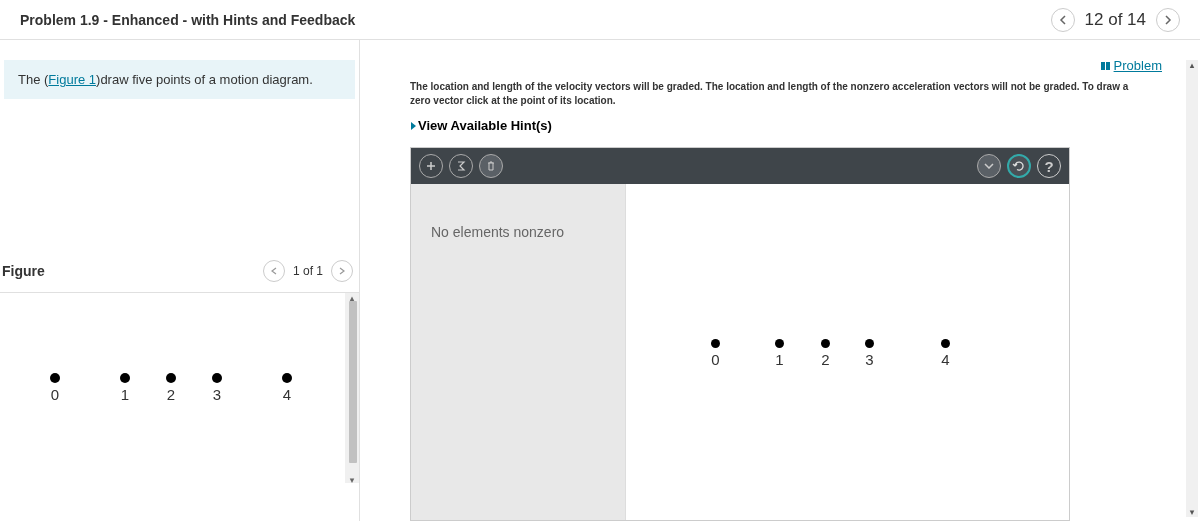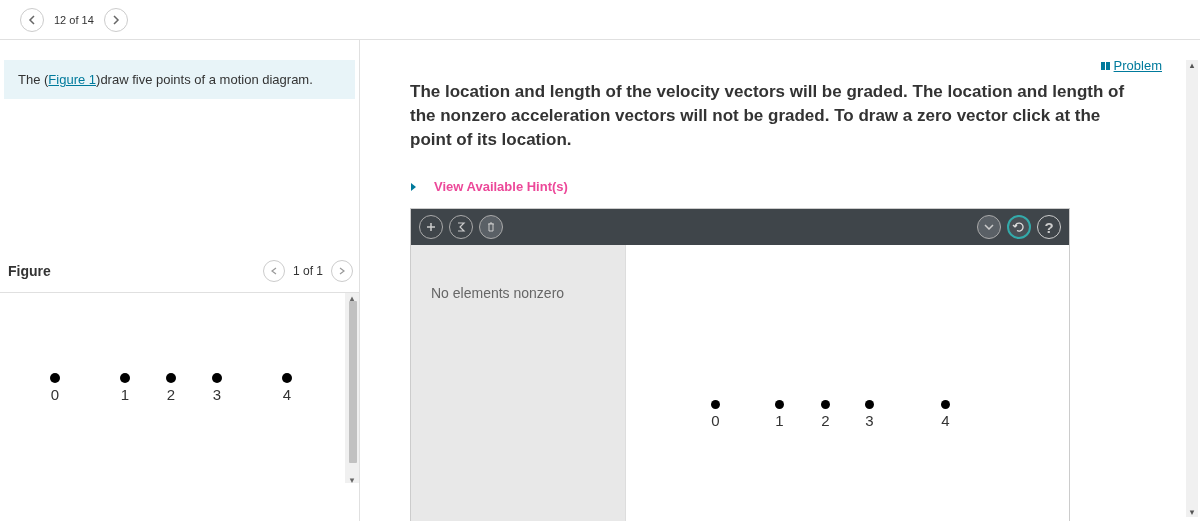--- a/index.html
+++ b/index.html
@@ -2,50 +2,50 @@
 <html><head>
   <meta charset="utf-8">
   <style>
     * { box-sizing: border-box; margin: 0; padding: 0; }
     body { font-family: Arial, Helvetica, sans-serif; font-size: 13px; color: #333; background: #fff; width: 1200px; height: 521px; overflow: hidden; position: relative; }
     
     .header { display: flex; align-items: center; justify-content: space-between; padding: 10px 20px; border-bottom: 1px solid #e0e0e0; height: 40px; }
     .header-title { font-weight: bold; font-size: 14px; color: #333; }
     .header-nav { display: flex; align-items: center; gap: 10px; }
     .nav-btn { width: 24px; height: 24px; border: 1px solid #ccc; border-radius: 50%; background: #fff; display: flex; align-items: center; justify-content: center; cursor: pointer; color: #666; }
-    .nav-text { font-size: 11px; color: #333; }
+    .nav-text { font-size: 17px; color: #333; }
     
     .main { display: flex; height: calc(521px - 40px); }
     
     .left-panel { width: 360px; border-right: 1px solid #e0e0e0; display: flex; flex-direction: column; position: relative; }
     .prompt-box { background: #e8f4f8; padding: 12px 14px; margin: 20px 4px 0 4px; font-size: 13px; }
     .prompt-box a { color: #007a9c; text-decoration: underline; }
     
     .figure-section { margin-top: 155px; }
-    .figure-header { display: flex; align-items: center; justify-content: space-between; padding: 6px 6px 10px 8px; border-bottom: 1px solid #e0e0e0; }
+    .figure-header { display: flex; align-items: center; justify-content: space-between; padding: 6px 6px 10px 2px; border-bottom: 1px solid #e0e0e0; }
     .figure-title { font-weight: bold; font-size: 14px; }
     .figure-nav { display: flex; align-items: center; gap: 8px; }
     .small-btn { width: 22px; height: 22px; border: 1px solid #ccc; border-radius: 50%; background: #fff; display: flex; align-items: center; justify-content: center; cursor: pointer; font-size: 11px; color: #999; }
     .figure-body { position: relative; height: 190px; }
     .figure-scroll { position: absolute; right: 0; top: 0; bottom: 0; width: 14px; background: #f0f0f0; }
     .figure-scroll-thumb { position: absolute; right: 2px; top: 8px; width: 8px; height: 162px; background: #c1c1c1; border-radius: 1px; }
     .scroll-arrow { position: absolute; right: 3px; width: 8px; height: 8px; font-size: 9px; color: #666; text-align: center; }
     
     .diagram { position: absolute; top: 80px; left: 30px; width: 290px; height: 60px; }
     .point { position: absolute; text-align: center; }
     .dot { width: 10px; height: 10px; background: #000; border-radius: 50%; margin: 0 auto; }
     .point-label { font-size: 15px; margin-top: 3px; }
     
     .right-panel { flex: 1; padding: 18px 16px 0 50px; position: relative; }
     .review-link { position: absolute; top: 18px; right: 38px; display: flex; align-items: center; gap: 4px; color: #007a9c; font-size: 13px; cursor: pointer; text-decoration: underline; }
     .review-icon { display: flex; gap: 1px; }
     .review-icon span { width: 4px; height: 8px; background: #007a9c; display: inline-block; }
     
-    .instructions { margin-top: 22px; padding-right: 40px; font-size: 17px; line-height: 1.4; font-weight: bold; color: #333; }
-    .hints-link { color: #ec4899; font-weight: bold; margin-top: 28px; display: flex; align-items: center; gap: 16px; cursor: pointer; font-size: 13px; }
+    .instructions { margin-top: 22px; padding-right: 40px; font-size: 10px; line-height: 1.4; font-weight: bold; color: #333; }
+    .hints-link { color: #000000; font-weight: bold; margin-top: 10px; display: flex; align-items: center; gap: 0; cursor: pointer; font-size: 13px; }
     
     .editor { margin-top: 14px; width: 660px; border: 1px solid #ccc; }
     .editor-toolbar { height: 36px; background: #3f454a; display: flex; align-items: center; padding: 0 8px; gap: 6px; }
     .tool-btn { width: 24px; height: 24px; border: 1.5px solid #aaa; border-radius: 50%; display: flex; align-items: center; justify-content: center; cursor: pointer; color: #ddd; background: transparent; font-size: 13px; }
     .tool-btn.filled { background: #5a6066; }
     .toolbar-right { margin-left: auto; display: flex; gap: 6px; align-items: center; }
     .tool-btn.teal { border: 2px solid #3aa; background: #4a5056; }
     .tool-btn.dropdown { background: #5a6066; }
     
     .editor-body { display: flex; height: 336px; background: #fff; }
@@ -58,20 +58,21 @@
     
     .right-scroll { position: absolute; right: 2px; top: 20px; bottom: 4px; width: 12px; background: #f0f0f0; }
     .right-scroll-arrow { position: absolute; width: 12px; font-size: 9px; color: #555; text-align: center; }
     
     svg { display: block; }
   </style>
 </head>
 <body>
 
 <div class="header">
+  <div class="header-title">Problem 1.9 - Enhanced - with Hints and Feedback</div>
   <div class="header-nav">
     <button class="nav-btn">
       <svg width="8" height="10" viewBox="0 0 8 10">
           <path d="M6 1 L2 5 L6 9" stroke="#666" stroke-width="1.5" fill="none"></path>
         </svg>
     </button>
     <span class="nav-text">12 of 14</span>
     <button class="nav-btn">
       <svg width="8" height="10" viewBox="0 0 8 10">
           <path d="M2 1 L6 5 L2 9" stroke="#666" stroke-width="1.5" fill="none"></path>

